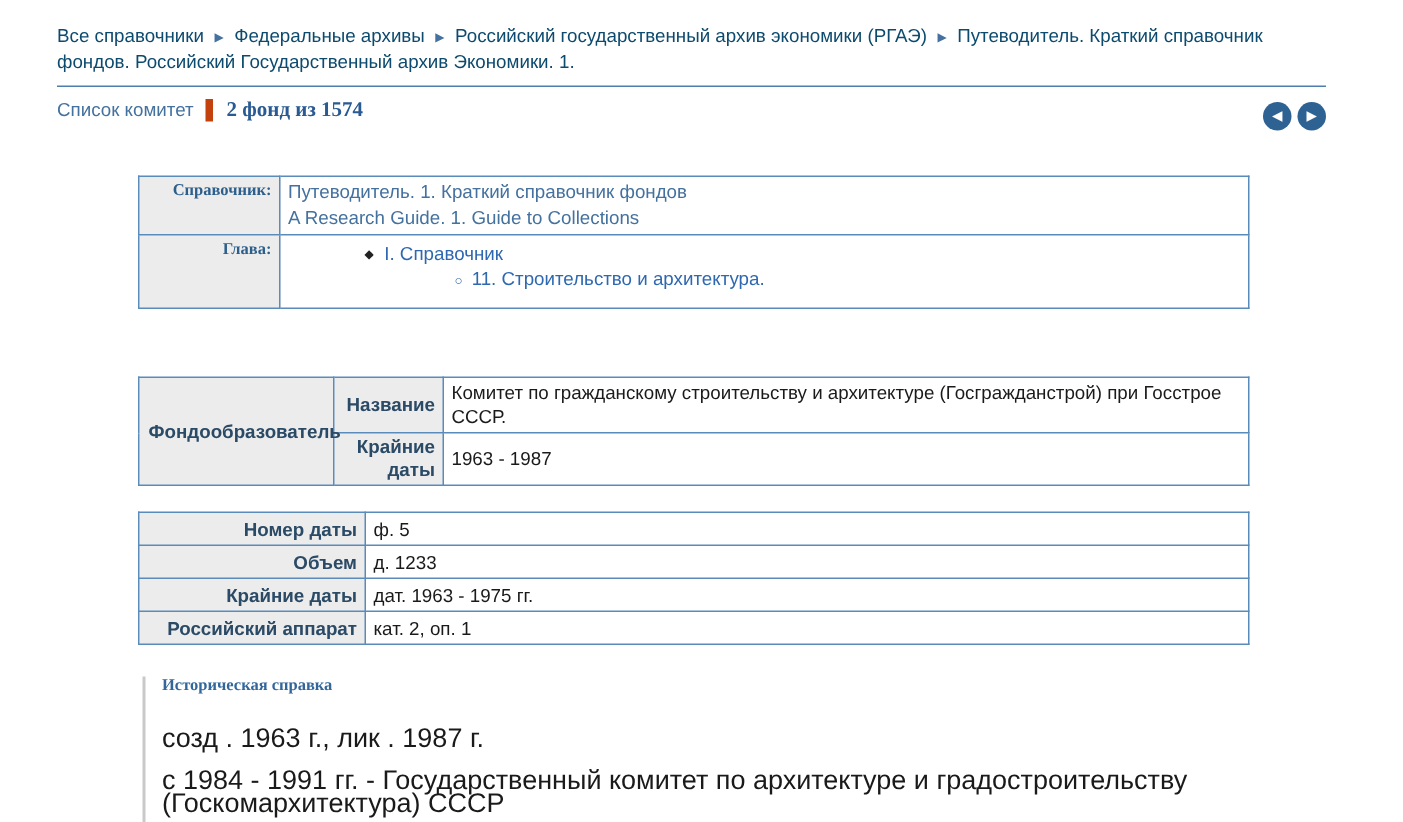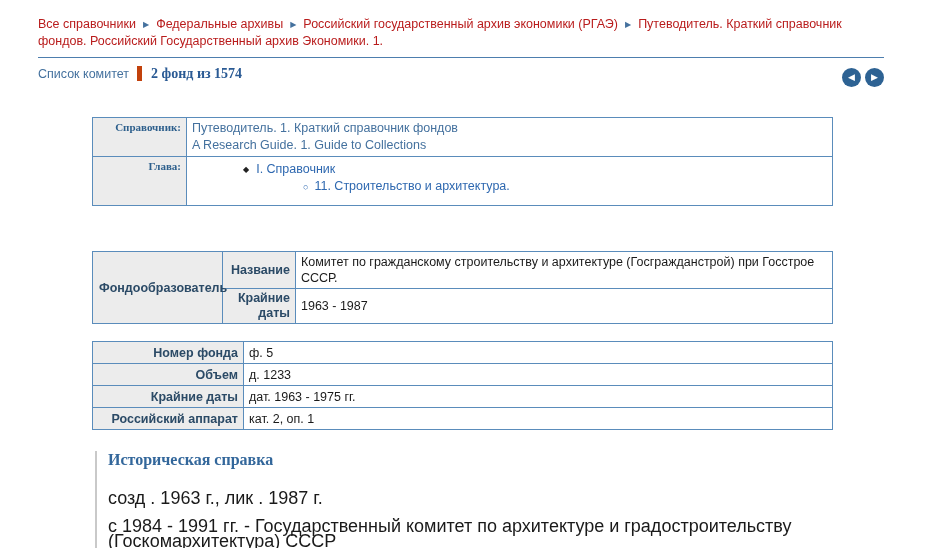--- a/index.html
+++ b/index.html
@@ -8,21 +8,21 @@
     font-family:"Liberation Sans","DejaVu Sans",sans-serif;
     font-size:12.5px;color:#1a1a1a;
   }
   
   .breadcrumb{
     margin:0 50px 0 38px;padding:16px 0 7px 0;
     border-bottom:1px solid #4d7eae;
     width:846px;box-sizing:border-box;
     line-height:17px;color:#44719e;
   }
-  .breadcrumb a,.breadcrumb .current{color:#b91c1c;text-decoration:none;cursor:pointer;margin-top:44px;}
+  .breadcrumb a,.breadcrumb .current{color:#0c4a6e;text-decoration:none;cursor:pointer;margin-top:44px;}
   .breadcrumb .sep{font-size:8px;color:#44719e;margin:0 7px;vertical-align:1px;}
   
   .toolbar{
     margin:8px 50px 0 38px;width:846px;position:relative;height:24px;
   }
   .toolbar .list-link{color:#44719e;text-decoration:none;cursor:pointer;font-size:12.5px;}
   .toolbar .count{
     font-family:"Liberation Serif","DejaVu Serif",serif;font-weight:bold;
     color:#2a5a94;font-size:14px;
     border-left:5px solid #c2410c;padding-left:9px;margin-left:8px;
@@ -68,21 +68,21 @@
   .fond-table{margin-top:17px;}
   .fond-table td.lbl{
     width:140px;text-align:right;font-weight:bold;color:#2b4a66;height:17px;
   }
   
   .history{
     margin:21px 0 0 95px;border-left:2px solid #c9c9c9;padding-left:11px;width:720px;
   }
   .history h2{
     font-family:"Liberation Serif","DejaVu Serif",serif;
-    font-size:16px;color:#33679b;margin:0 0 22px 0;font-weight:bold;
+    font-size:11px;color:#33679b;margin:0 0 22px 0;font-weight:bold;
   }
   .history p{margin:0 0 13px 0;line-height:15px;color:#1a1a1a;font-size:18px;}
 </style>
 </head>
 <body>
 
 <div class="breadcrumb">
   <a>Все справочники</a><span class="sep">▶</span><a>Федеральные архивы</a><span class="sep">▶</span><a>Российский государственный архив экономики (РГАЭ)</a><span class="sep">▶</span><span class="current">Путеводитель. Краткий справочник фондов. Российский Государственный архив Экономики. 1.</span>
 </div>
 
@@ -122,21 +122,21 @@
   <tr>
     <td class="lbl sublbl col2">Крайние даты</td>
     <td class="val">1963 - 1987</td>
   </tr>
 </tbody>
   </table>
 
 <table class="fond-table">
   <tbody>
       <tr>
-    <td class="lbl">Номер фонда</td>
+    <td class="lbl">Номер даты</td>
     <td>ф. 5</td>
   </tr>
   <tr>
     <td class="lbl">Объем</td>
     <td>д. 1233</td>
   </tr>
   <tr>
     <td class="lbl">Крайние даты</td>
     <td>дат. 1963 - 1975 гг.</td>
   </tr>

